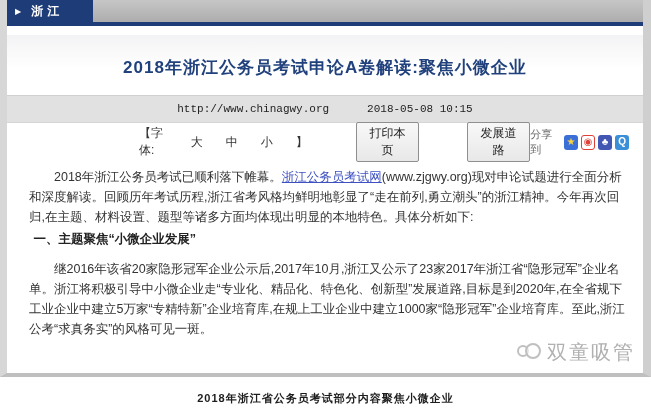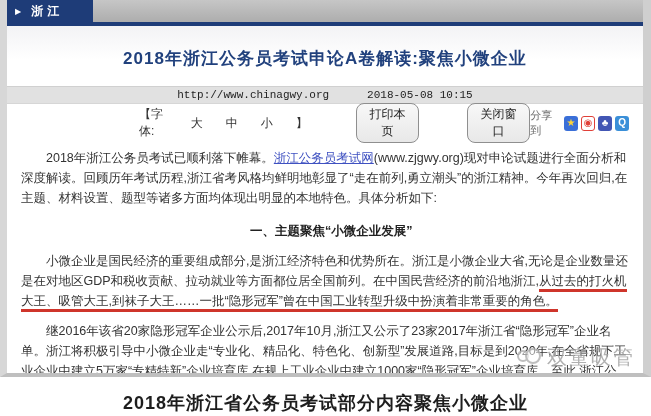--- a/index.html
+++ b/index.html
@@ -17,66 +17,66 @@
     padding: 0 14px 0 8px; background: #1e3c78; color: #ffffff; font-size: 12px;
     font-weight: bold; letter-spacing: 4px; cursor: pointer; }
   .tab-arrow { font-size: 8px; letter-spacing: 0; }
   .navyline { height: 4px; background: #1e3c78; }
 
   
   .content { position: relative; padding: 0 14px; height: 351px;
     background: linear-gradient(#f3f3f5, #ffffff 34px); }
 
   .title { padding-top: 21px; text-align: center; color: #21417d; font-size: 17px;
-    font-weight: bold; letter-spacing: 1px; }
+    font-weight: bold; letter-spacing: 1px; margin-top: 9px; }
 
-  .meta { margin: 16px -14px 0 -14px; height: 18px; background: #e1e1e1;
+  .meta { margin: 16px -14px 0 -14px; height: 28px; background: #e1e1e1;
     border-top: 1px solid #d0d0d0; border-bottom: 1px solid #d6d6d6;
     display: flex; align-items: center; justify-content: center; gap: 38px;
     font-size: 11px; color: #222; }
   .meta .mono { font-family: "Liberation Mono", "DejaVu Sans Mono", monospace; }
   .src-link { color: #d01515; text-decoration: none; cursor: pointer; }
 
   .toolbar { display: flex; align-items: center; margin-top: 7px; height: 24px;
     font-size: 12px; color: #333; padding-left: 118px; }
   .fontctl { display: flex; gap: 23px; align-items: center; }
   .fontsize { cursor: pointer; }
   .btn { margin-left: 48px; padding: 2px 8px; font-size: 12px; color: #222;
     background: linear-gradient(#f8f8f8,#e8e8e8); border: 1px solid #8f8f8f;
-    border-radius: 8px; cursor: pointer; font-family: inherit; }
+    border-radius: 2px; cursor: pointer; font-family: inherit; }
   .share { margin-left: auto; display: flex; align-items: center; gap: 3px;
     font-size: 11px; color: #6a6a6a; }
   .sicon { display: inline-flex; width: 15px; height: 15px; border-radius: 3px;
     align-items: center; justify-content: center; font-size: 10px; line-height: 1;
     cursor: pointer; }
   .sicon.qzone { background: #3a6fd8; color: #ffd438; }
   .sicon.weibo { background: #ffffff; border: 1px solid #e04038; color: #e04038; }
   .sicon.paw   { background: #4256b4; color: #ffffff; }
   .sicon.qq    { background: #3a8fd8; color: #ffffff; font-weight: bold; }
 
   .body-text { font-size: 12.5px; line-height: 20px; color: #333333; }
-  p.para { margin-top: 10px; text-indent: 2em; }
+  p.para { margin-top: 10px; text-indent: 2em; margin-left: 8px; }
   p.para:first-of-type { margin-top: 13px; }
   .inline-link { color: #3f51c1; text-decoration: underline; cursor: pointer; }
-  .heading { margin-top: 13px; font-weight: bold; color: #222; font-size: 12.5px;
-    line-height: 20px; text-indent: 1em; text-align: center; }
+  .heading { margin-top: 2px; font-weight: bold; color: #222; font-size: 12.5px;
+    line-height: 20px; text-indent: 1em; }
   .red-underline { border-bottom: 3px solid #cf352b; padding-bottom: 1px; }
 
   
-  .watermark { position: absolute; right: 8px; bottom: 6px; display: flex;
+  .watermark { position: absolute; right: 8px; bottom: 20px; display: flex;
     align-items: center; gap: 4px; color: #a3a3a3; opacity: 0.85; }
   .wm-icon { position: relative; width: 26px; height: 20px; }
   .wm-icon .c1, .wm-icon .c2 { position: absolute; border: 2px solid #b5b5b5;
     border-radius: 50%; background: rgba(255,255,255,0.6); }
   .wm-icon .c1 { width: 12px; height: 12px; left: 0; top: 2px; }
   .wm-icon .c2 { width: 16px; height: 16px; left: 8px; top: 0; }
   .wm-text { font-size: 20px; letter-spacing: 2px; }
 
   
-  .caption { margin-top: 14px; text-align: center; font-size: 18px;
+  .caption { margin-top: 14px; text-align: center; font-size: 11px;
     font-weight: bold; color: #1d1d1d; letter-spacing: 1px; }
 </style>
 </head>
 <body>
 
 <div class="window">
 
   <div class="tabbar">
     <div class="tab">
       <span class="tab-arrow">▶</span>
@@ -96,36 +96,35 @@
 
     <div class="toolbar">
       <span class="fontctl">
         <span>【字体:</span>
         <span class="fontsize">大</span>
         <span class="fontsize">中</span>
         <span class="fontsize">小</span>
         <span>】</span>
       </span>
       <button class="btn">打印本页</button>
-      <button class="btn">关闭窗口</button>
+      <button class="btn">发展道路</button>
       <span class="share">
         <span>分享到</span>
         <span class="sicon qzone">★</span>
         <span class="sicon weibo">◉</span>
         <span class="sicon paw">♣</span>
         <span class="sicon qq">Q</span>
       </span>
     </div>
 
     <div class="body-text">
       <p class="para"><span>2018年浙江公务员考试已顺利落下帷幕。</span><span class="inline-link">浙江公务员考试网</span><span>(www.zjgwy.org)现对申论试题进行全面分析和深度解读。回顾历年考试历程,浙江省考风格均鲜明地彰显了“走在前列,勇立潮头”的浙江精神。今年再次回归,在主题、材料设置、题型等诸多方面均体现出明显的本地特色。具体分析如下:</span></p>
 
       <div class="heading">一、主题聚焦“小微企业发展”</div>
 
-      <p class="para"><span>小微企业是国民经济的重要组成部分,是浙江经济特色和优势所在。浙江是小微企业大省,无论是企业数量还是在对地区GDP和税收贡献、拉动就业等方面都位居全国前列。在中国民营经济的前沿地浙江,</span><span class="red-underline">从过去的打火机大王、吸管大王,到袜子大王……一批“隐形冠军”曾在中国工业转型升级中扮演着非常重要的角色。</span></p>
 
       <p class="para">继2016年该省20家隐形冠军企业公示后,2017年10月,浙江又公示了23家2017年浙江省“隐形冠军”企业名单。浙江将积极引导中小微企业走“专业化、精品化、特色化、创新型”发展道路,目标是到2020年,在全省规下工业企业中建立5万家“专精特新”企业培育库,在规上工业企业中建立1000家“隐形冠军”企业培育库。至此,浙江公考“求真务实”的风格可见一斑。</p>
     </div>
 
     <div class="watermark">
       <span class="wm-icon">
           <span class="c1"></span>
           <span class="c2"></span>
         </span>
       <span class="wm-text">双童吸管</span>

